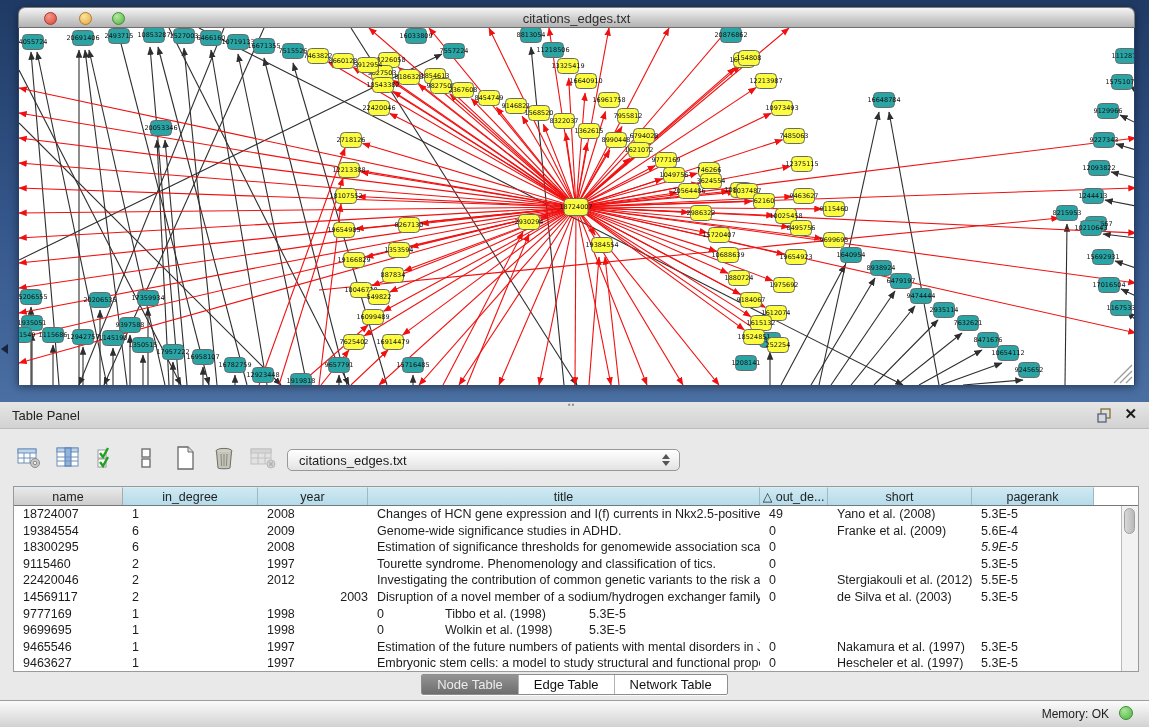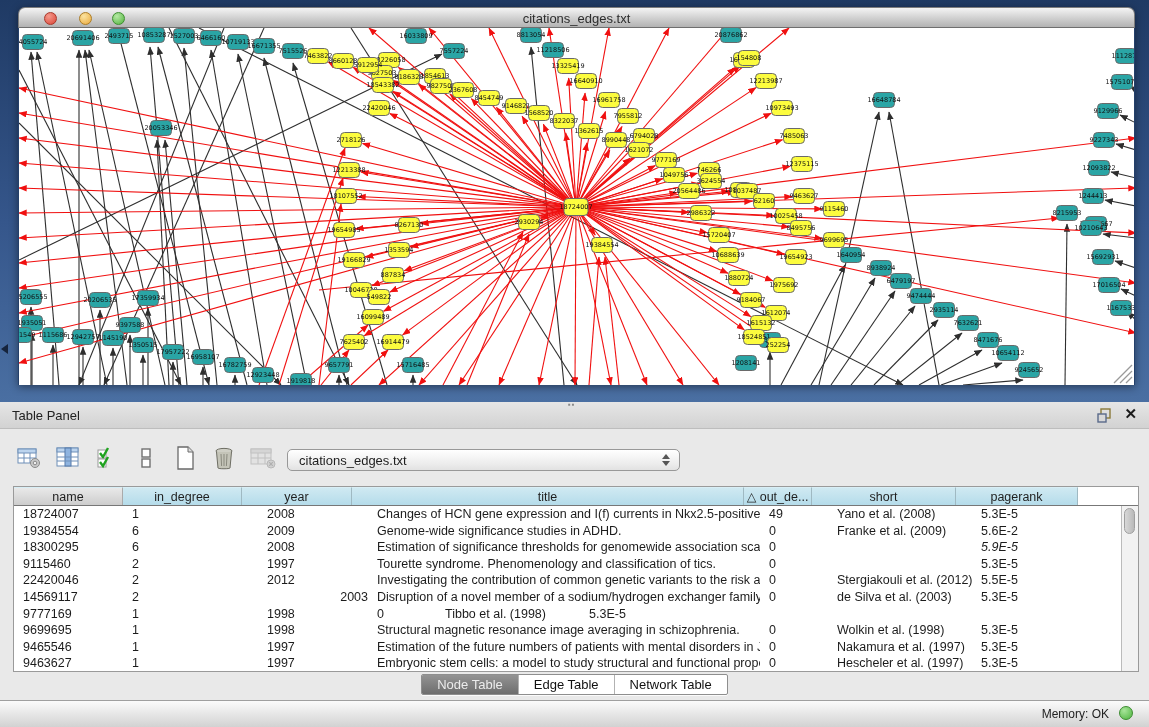--- a/index.html
+++ b/index.html
@@ -858,21 +858,21 @@
     <span class="combo-text">citations_edges.txt</span>
     <span class="combo-arrows">
         <span class="up"></span>
         <span class="down"></span>
       </span>
   </div>
 
   <div class="tableWrap">
     <div class="thead" id="thead">
         <div class="th gray" style="width: 109px;">name</div>
-        <div class="th" style="width: 119px;">in_degree</div>
+        <div class="th" style="width: 135px;">in_degree</div>
         <div class="th" style="width: 110px;">year</div>
         <div class="th" style="width: 392px;">title</div>
         <div class="th" style="width: 68px;">△ out_de...</div>
         <div class="th" style="width: 144px;">short</div>
         <div class="th" style="width: 122px;">pagerank</div>
         <div class="th filler" style="flex: 1 1 0%;"></div>
       </div>
     <div class="tbody" id="tbody">
         <div class="tr">
           <div class="td" style="width: 109px;">18724007</div>
@@ -883,21 +883,21 @@
           <div class="td" style="width: 144px;">Yano et al. (2008)</div>
           <div class="td" style="width: 122px;">5.3E-5</div>
         </div>
         <div class="tr">
           <div class="td" style="width: 109px;">19384554</div>
           <div class="td" style="width: 135px;">6</div>
           <div class="td" style="width: 110px;">2009</div>
           <div class="td" style="width: 392px;">Genome-wide significance studies in ADHD.</div>
           <div class="td" style="width: 68px;">0</div>
           <div class="td" style="width: 144px;">Franke et al. (2009)</div>
-          <div class="td" style="width: 122px;">5.6E-2</div>
+          <div class="td" style="width: 122px;">5.6E-4</div>
         </div>
         <div class="tr">
           <div class="td" style="width: 109px;">18300295</div>
           <div class="td" style="width: 135px;">6</div>
           <div class="td" style="width: 110px;">2008</div>
           <div class="td" style="width: 392px;">Estimation of significance thresholds for genomewide association scans.</div>
           <div class="td" style="width: 68px;">0</div>
           <div class="td" style="width: 144px; margin-top: 16px;">Dudbridge et al. (2008)</div>
           <div class="td" style="width: 122px; font-style: italic;">5.9E-5</div>
         </div>
@@ -933,21 +933,20 @@
           <div class="td" style="width: 135px;">1</div>
           <div class="td" style="width: 110px;">1998</div>
           <div class="td" style="width: 68px;">0</div>
           <div class="td" style="width: 144px;">Tibbo et al. (1998)</div>
           <div class="td" style="width: 122px;">5.3E-5</div>
         </div>
         <div class="tr">
           <div class="td" style="width: 109px;">9699695</div>
           <div class="td" style="width: 135px;">1</div>
           <div class="td" style="width: 110px;">1998</div>
-          <div class="td" style="width: 392px;">Structural magnetic resonance image averaging in schizophrenia.</div>
           <div class="td" style="width: 68px;">0</div>
           <div class="td" style="width: 144px;">Wolkin et al. (1998)</div>
           <div class="td" style="width: 122px;">5.3E-5</div>
         </div>
         <div class="tr">
           <div class="td" style="width: 109px;">9465546</div>
           <div class="td" style="width: 135px;">1</div>
           <div class="td" style="width: 110px;">1997</div>
           <div class="td" style="width: 392px;">Estimation of the future numbers of patients with mental disorders in Japan base...</div>
           <div class="td" style="width: 68px;">0</div>

